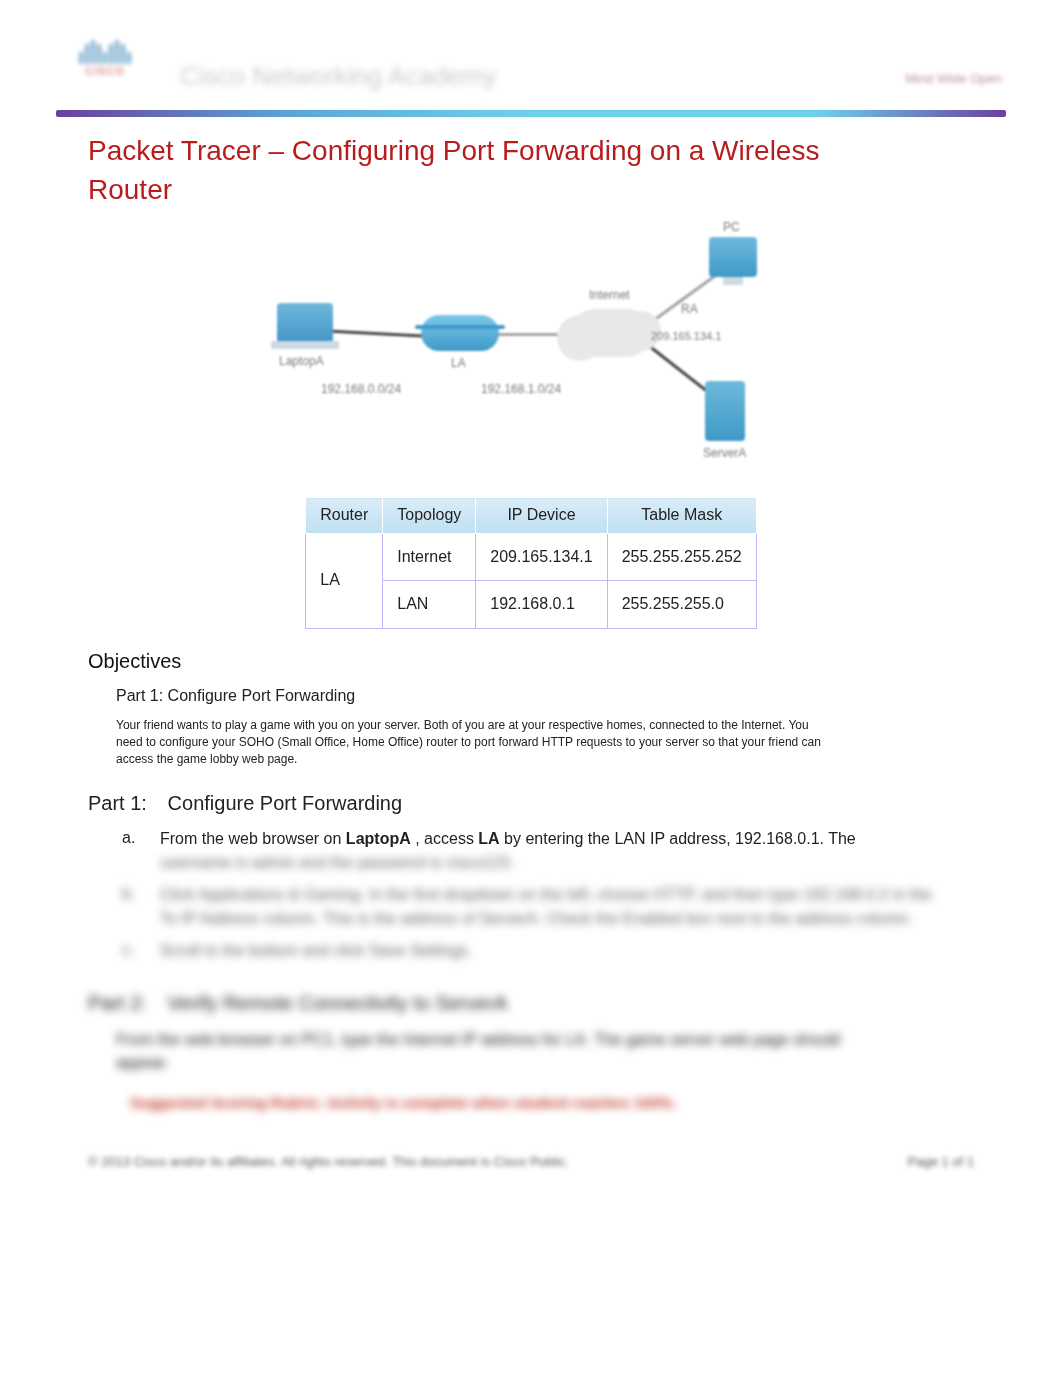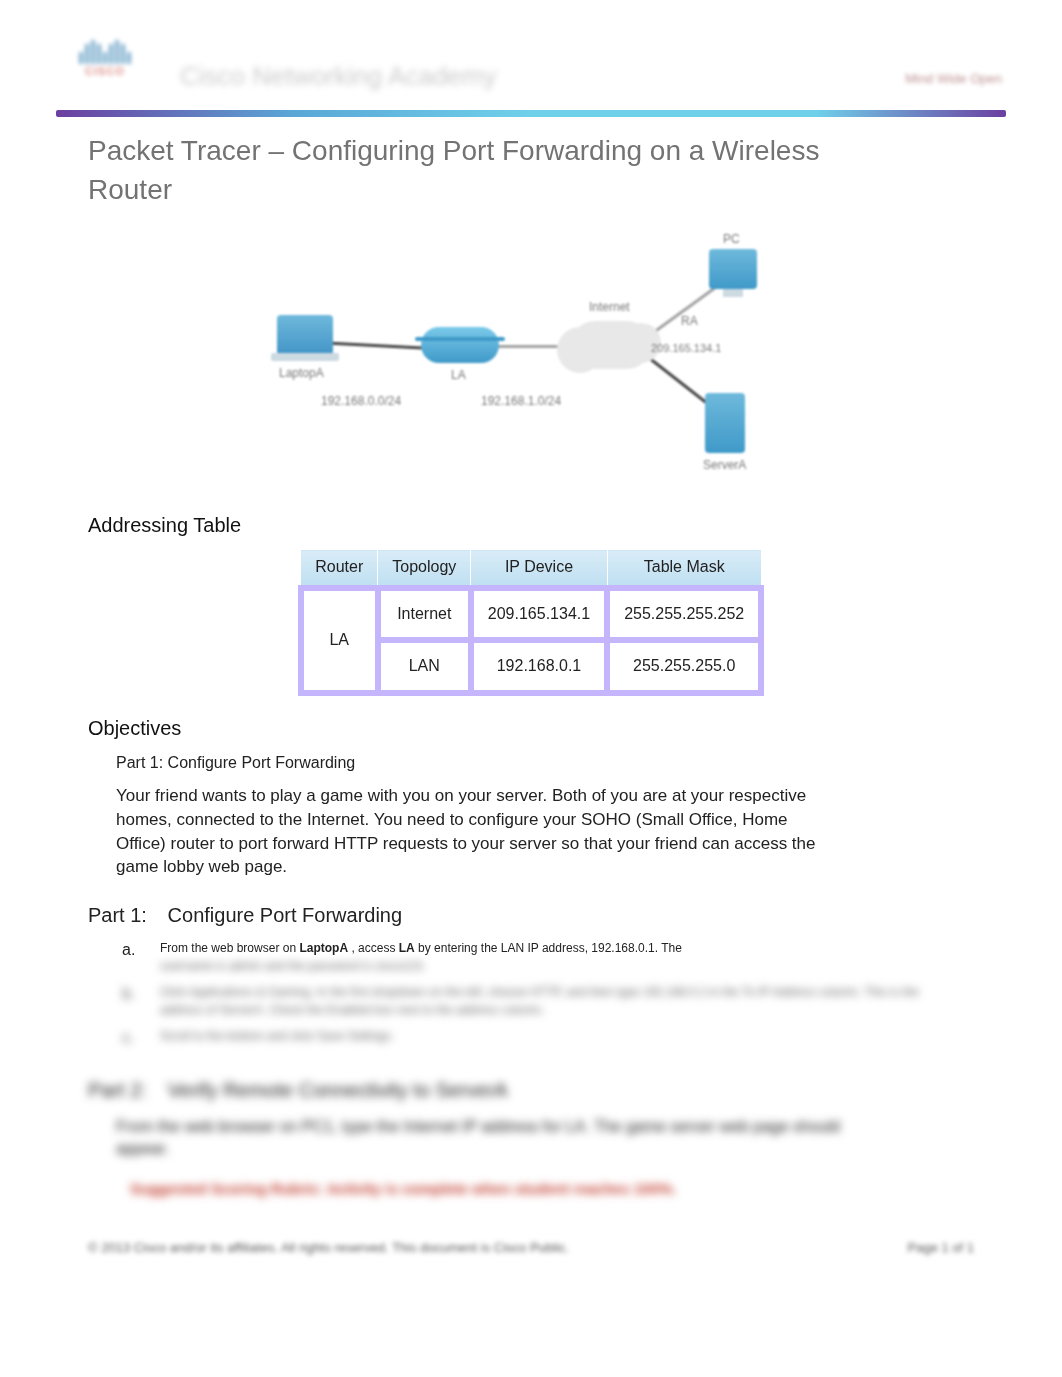--- a/index.html
+++ b/index.html
@@ -56,24 +56,24 @@
     filter:blur(2px);
     opacity:0.5;
   }
   .gradient-rule {
     height:7px;
     border-radius:2px;
     background: linear-gradient(90deg,#6b3fa0 0%, #5aa7d6 25%, #6fd0ea 50%, #6fd0ea 80%, #6b3fa0 100%);
     margin: 0 -4px 14px -4px;
   }
   h1.doc-title {
-    color:#737373;
+    color:#b91c1c;
     font-size:28px;
     font-weight:400;
-    margin: 6px 0 24px 28px;
+    margin: 6px 0 12px 28px;
     max-width: 760px;
   }
   h2.section {
     font-size:20px;
     font-weight:400;
     color:#111;
     margin: 18px 0 10px 28px;
   }
   .topology-wrap {
     display:flex;
@@ -116,34 +116,33 @@
   }
   .addr-table th {
     background:linear-gradient(#d9ecf7,#bfe0f2);
     border:1px solid #fff;
     padding:6px 14px;
     font-weight:400;
     text-align:center;
     font-size:16px;
   }
   .addr-table td {
-    border:6px solid #c4b5fd;
+    border:1px solid #c4b5fd;
     padding:12px 14px;
-    text-align:center;
     font-size:16px;
   }
   .indent-list {
     margin-left: 56px;
     margin-top:8px;
   }
   .indent-list p { margin:5px 0; font-size:16px; }
   .scenario-text {
     margin: 10px 28px 10px 56px;
     max-width: 720px;
-    font-size:17px;
+    font-size:12px;
   }
   .part-heading {
     margin: 22px 0 10px 28px;
     font-size:20px;
     font-weight:400;
   }
   .part-num { display:inline-block; min-width:74px; }
   .steps {
     margin-left: 62px;
     max-width: 820px;
@@ -153,21 +152,21 @@
     gap:18px;
     margin: 8px 0;
   }
   .step-letter {
     width:20px;
     flex:0 0 20px;
     text-align:left;
     font-size:16px;
   }
   .step-body {
-    font-size:12px;
+    font-size:16px;
     line-height:1.5;
   }
   .step-body .bold { font-weight:700; }
   .blur-text {
     filter: blur(4px);
     color:#666;
     user-select:none;
   }
   .blur-heading {
     filter: blur(4px);
@@ -267,21 +266,20 @@
       </div>
       <div class="label" style="left:410px; top:80px;">RA</div>
       <div class="label" style="left:380px; top:108px; font-size:11px;">209.165.134.1</div>
       <div class="node" style="left:434px; top:160px;">
         <div class="server"></div>
         <div class="label" style="left:-2px; top:64px;">ServerA</div>
       </div>
     </div>
   </div>
 
-  <h2 class="section">Addressing Table</h2>
 
   <div class="addr-table-wrap">
     <table class="addr-table">
       <thead>
         <tr>
           <th>Router</th>
           <th>Topology</th>
           <th>IP Device</th>
           <th>Table Mask</th>
         </tr>

